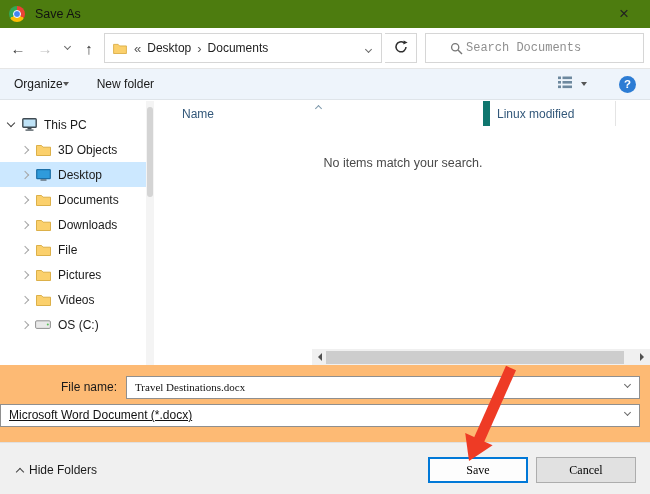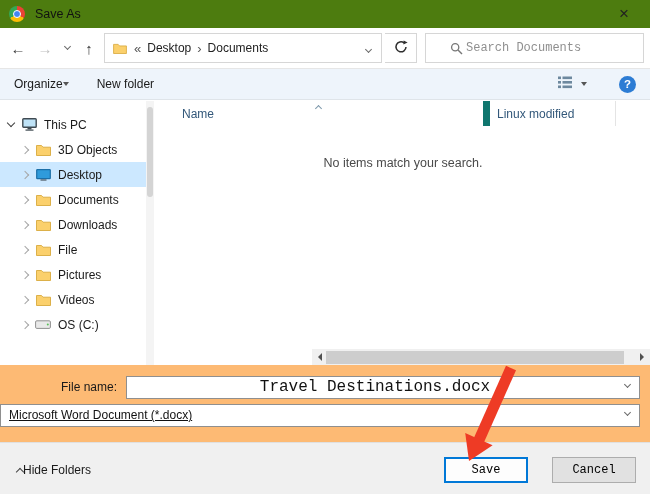--- a/index.html
+++ b/index.html
@@ -72,28 +72,28 @@
   .tri-right { width:0; height:0; border-top:4px solid transparent; border-bottom:4px solid transparent; border-left:4.5px solid #505050; }
   .hs-thumb { position:absolute; left:14px; top:1.5px; width:298px; height:13px; background:#cdcdcd; cursor:grab; }
 
   
   .fields { position:absolute; top:365px; left:0; right:0; height:77px; background:#fdba74; }
   .field-row { position:absolute; left:0; right:10px; height:24px; display:flex; align-items:center; }
   .field-row.row1 { top:10px; }
   .field-row.row2 { top:38px; }
   .field-label { width:126px; text-align:right; padding-right:9px; font-size:12px; color:#1a1a1a; flex:0 0 auto; }
   .combo { flex:1; height:23px; border:1px solid #8f8f8f; background:#fff; display:flex; align-items:center; padding:0 24px 0 8px; position:relative; cursor:pointer; }
-  .combo input { border:none; outline:none; width:100%; font-size:16px; font-family:Liberation Mono, monospace; color:#111;text-align:center; }
+  .combo input { border:none; outline:none; width:100%; font-size:11px; font-family:Liberation Serif, serif; color:#111; }
   .combo-caret { position:absolute; right:9px; top:8px; }
   .combo-text { font-size:12px; color:#111; white-space:nowrap;text-decoration:underline; }
 
   
   .footer { position:absolute; top:442px; left:0; right:0; bottom:0; background:#f0f0f0; border-top:1px solid #e0e0e0; }
-  .hide-folders { position:absolute; left:8px; top:14px; height:26px; display:flex; align-items:center; gap:0; padding:0 8px; background:none; border:1px solid transparent; font-size:12px; font-family:inherit; color:#1a1a1a; cursor:pointer; }
-  .btn { position:absolute; top:14px; width:84px; height:26px; font-size:12px; font-family:Liberation Mono, monospace; cursor:pointer;text-align:center; }
+  .hide-folders { position:absolute; left:8px; top:14px; height:26px; display:flex; align-items:center; gap:6px; padding:0 8px; background:none; border:1px solid transparent; font-size:12px; font-family:inherit; color:#1a1a1a; cursor:pointer; }
+  .btn { position:absolute; top:14px; width:100px; height:26px; font-size:12px; font-family:Liberation Serif, serif; cursor:pointer;text-align:center; }
   .btn-save { right:122px; background:#fdfdfd; border:2px solid #0078d7; }
   .btn-cancel { right:14px; background:#e1e1e1; border:1px solid #adadad; }
 
   
   .annot { position:absolute; inset:0; pointer-events:none; z-index:40; }
 </style>
 </head>
 <body>
 
 <div class="dialog">

